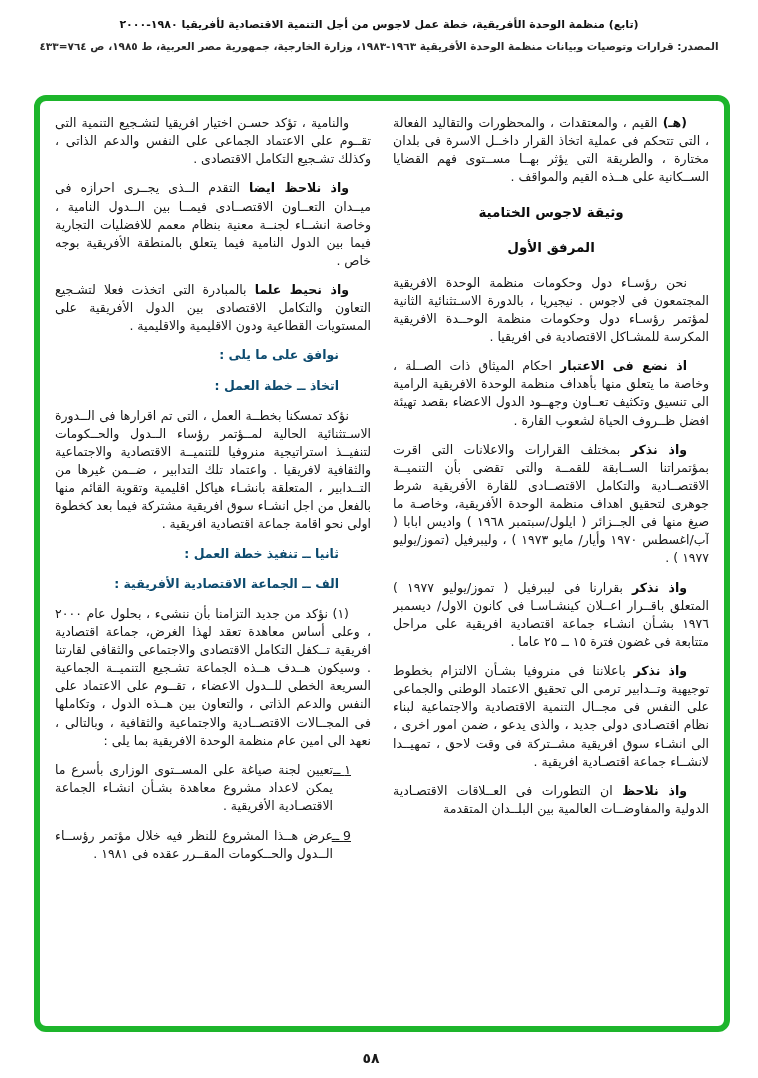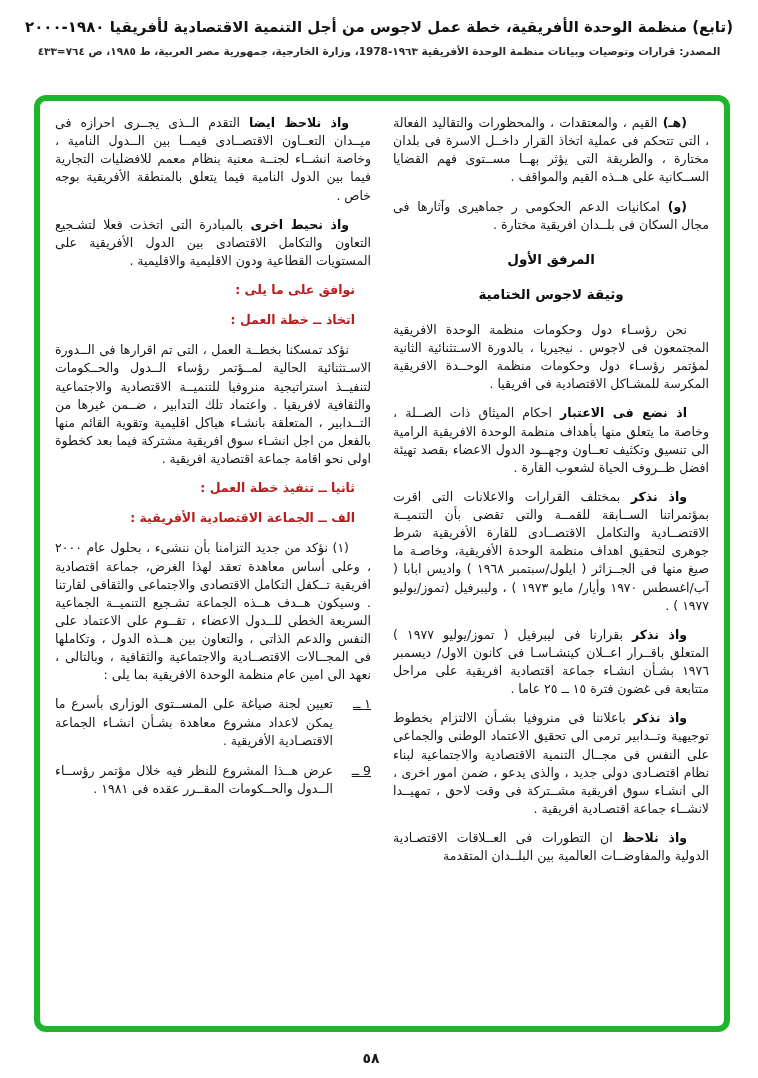--- a/index.html
+++ b/index.html
@@ -8,21 +8,21 @@
     width: 758px; height: 1078px;
     position: relative;
     background: #ffffff;
     font-family: "DejaVu Sans", "Liberation Sans", sans-serif;
     direction: rtl;
     color: #161616;
     overflow: hidden;
   }
   .page-header { text-align: center; padding-top: 18px; }
   .doc-title {
-    font-size: 15px; font-weight: bold; color: #121212;
+    font-size: 11px; font-weight: bold; color: #121212;
     letter-spacing: 0.1px;
   }
   .source-line {
     margin-top: 9px;
     font-size: 10.5px; font-weight: bold; color: #2a2a2a;
     padding: 0 6px;
   }
   .content-frame {
     position: absolute;
     top: 95px; right: 28px;
@@ -44,61 +44,61 @@
   }
   .para { margin-bottom: 11px; text-indent: 22px; }
   .para strong { font-weight: bold; color: #0d0d0d; }
   .center-head {
     text-align: center; text-indent: 0;
     font-weight: bold; font-size: 13.5px;
     margin: 16px 0 16px 0; color: #0d0d0d;
   }
   .subhead {
     font-weight: bold; text-indent: 0;
-    margin: 4px 16px 12px 0; color: #b91c1c;
+    margin: 4px 32px 12px 0; color: #0c4a6e;
   }
   .numbered {
     position: relative;
     padding-right: 38px;
     margin-bottom: 12px;
     text-indent: 0;
   }
-  .numbered .num { position: absolute; right: 0; top: 0; white-space: nowrap; text-decoration: underline; }
+  .numbered .num { position: absolute; right: 20px; top: 0; white-space: nowrap; text-decoration: underline; }
   .page-number {
     position: absolute; bottom: 12px; right: 8px;
     width: 100%; text-align: center;
     font-size: 14px; font-weight: bold; color: #1a1a1a;
   }
 </style>
 </head>
 <body>
 
 <header class="page-header">
   <div class="doc-title">(تابع) منظمة الوحدة الأفريقية، خطة عمل لاجوس من أجل التنمية الاقتصادية لأفريقيا ١٩٨٠-٢٠٠٠</div>
-  <div class="source-line">المصدر: قرارات وتوصيات وبيانات منظمة الوحدة الأفريقية ١٩٦٣-1978، وزارة الخارجية، جمهورية مصر العربية، ط ١٩٨٥، ص ٧٦٤=٤٣٣</div>
+  <div class="source-line">المصدر: قرارات وتوصيات وبيانات منظمة الوحدة الأفريقية ١٩٦٣-١٩٨٣، وزارة الخارجية، جمهورية مصر العربية، ط ١٩٨٥، ص ٧٦٤=٤٣٣</div>
 </header>
 
 <main class="content-frame" style="border-color: rgb(29, 181, 43);">
 
   <section class="text-column">
     <p class="para"><strong>(هـ)</strong><span> القيم ، والمعتقدات ، والمحظورات والتقاليد الفعالة ، التى تتحكم فى عملية اتخاذ القرار داخــل الاسرة فى بلدان مختارة ، والطريقة التى يؤثر بهــا مســتوى فهم القضايا الســكانية على هــذه القيم والمواقف .</span></p>
-    <p class="para"><strong>(و)</strong><span> امكانيات الدعم الحكومى ر جماهيرى وآثارها فى مجال السكان فى بلــدان افريقية مختارة .</span></p>
+    <h2 class="center-head">وثيقة لاجوس الختامية</h2>
     <h2 class="center-head">المرفق الأول</h2>
-    <h2 class="center-head">وثيقة لاجوس الختامية</h2>
     <p class="para"><span>نحن رؤسـاء دول وحكومات منظمة الوحدة الافريقية المجتمعون فى لاجوس . نيجيريا ، بالدورة الاسـتثنائية الثانية لمؤتمر رؤسـاء دول وحكومات منظمة الوحــدة الافريقية المكرسة للمشـاكل الاقتصادية فى افريقيا .</span></p>
     <p class="para"><strong>اذ نضع فى الاعتبار</strong><span> احكام الميثاق ذات الصــلة ، وخاصة ما يتعلق منها بأهداف منظمة الوحدة الافريقية الرامية الى تنسيق وتكثيف تعــاون وجهــود الدول الاعضاء بقصد تهيئة افضل ظــروف الحياة لشعوب القارة .</span></p>
     <p class="para"><strong>واذ نذكر</strong><span> بمختلف القرارات والاعلانات التى اقرت بمؤتمراتنا الســابقة للقمــة والتى تقضى بأن التنميــة الاقتصــادية والتكامل الاقتصــادى للقارة الأفريقية شرط جوهرى لتحقيق اهداف منظمة الوحدة الأفريقية، وخاصـة ما صيغ منها فى الجــزائر ( ايلول/سبتمبر ١٩٦٨ ) واديس ابابا ( آب/اغسطس ١٩٧٠ وأيار/ مايو ١٩٧٣ ) ، وليبرفيل (تموز/يوليو ١٩٧٧ ) .</span></p>
     <p class="para"><strong>واذ نذكر</strong><span> بقرارنا فى ليبرفيل ( تموز/يوليو ١٩٧٧ ) المتعلق باقــرار اعــلان كينشـاسـا فى كانون الاول/ ديسمبر ١٩٧٦ بشـأن انشـاء جماعة اقتصادية افريقية على مراحل متتابعة فى غضون فترة ١٥ ــ ٢٥ عاما .</span></p>
     <p class="para"><strong>واذ نذكر</strong><span> باعلاننا فى منروفيا بشـأن الالتزام بخطوط توجيهية وتــدابير ترمى الى تحقيق الاعتماد الوطنى والجماعى على النفس فى مجــال التنمية الاقتصادية والاجتماعية لبناء نظام اقتصـادى دولى جديد ، والذى يدعو ، ضمن امور اخرى ، الى انشـاء سوق افريقية مشــتركة فى وقت لاحق ، تمهيــدا لانشــاء جماعة اقتصـادية افريقية .</span></p>
     <p class="para"><strong>واذ نلاحظ</strong><span> ان التطورات فى العــلاقات الاقتصـادية الدولية والمفاوضــات العالمية بين البلــدان المتقدمة</span></p>
   </section>
 
   <section class="text-column">
+    <p class="para"><span>والنامية ، تؤكد حسـن اختيار افريقيا لتشـجيع التنمية التى تقــوم على الاعتماد الجماعى على النفس والدعم الذاتى ، وكذلك تشـجيع التكامل الاقتصادى .</span></p>
     <p class="para"><strong>واذ نلاحظ ايضا</strong><span> التقدم الــذى يجــرى احرازه فى ميــدان التعــاون الاقتصــادى فيمــا بين الــدول النامية ، وخاصة انشــاء لجنــة معنية بنظام معمم للافضليات التجارية فيما بين الدول النامية فيما يتعلق بالمنطقة الأفريقية بوجه خاص .</span></p>
-    <p class="para"><strong>واذ نحيط اخرى</strong><span> بالمبادرة التى اتخذت فعلا لتشـجيع التعاون والتكامل الاقتصادى بين الدول الأفريقية على المستويات القطاعية ودون الاقليمية والاقليمية .</span></p>
+    <p class="para"><strong>واذ نحيط علما</strong><span> بالمبادرة التى اتخذت فعلا لتشـجيع التعاون والتكامل الاقتصادى بين الدول الأفريقية على المستويات القطاعية ودون الاقليمية والاقليمية .</span></p>
     <p class="subhead">نوافق على ما يلى :</p>
     <p class="subhead">اتخاذ ــ خطة العمل :</p>
     <p class="para"><span>نؤكد تمسكنا بخطــة العمل ، التى تم اقرارها فى الــدورة الاسـتثنائية الحالية لمــؤتمر رؤساء الــدول والحــكومات لتنفيــذ استراتيجية منروفيا للتنميــة الاقتصادية والاجتماعية والثقافية لافريقيا . واعتماد تلك التدابير ، ضــمن غيرها من التــدابير ، المتعلقة بانشـاء هياكل اقليمية وتقوية القائم منها بالفعل من اجل انشـاء سوق افريقية مشتركة فيما بعد كخطوة اولى نحو اقامة جماعة اقتصادية افريقية .</span></p>
     <p class="subhead">ثانيا ــ تنفيذ خطة العمل :</p>
     <p class="subhead">الف ــ الجماعة الاقتصادية الأفريقية :</p>
     <p class="para"><span>(١) نؤكد من جديد التزامنا بأن ننشىء ، بحلول عام ٢٠٠٠ ، وعلى أساس معاهدة تعقد لهذا الغرض، جماعة اقتصادية افريقية تــكفل التكامل الاقتصادى والاجتماعى والثقافى لقارتنا . وسيكون هــدف هــذه الجماعة تشـجيع التنميــة الجماعية السريعة الخطى للــدول الاعضاء ، تقــوم على الاعتماد على النفس والدعم الذاتى ، والتعاون بين هــذه الدول ، وتكاملها فى المجــالات الاقتصــادية والاجتماعية والثقافية ، وبالتالى ، نعهد الى امين عام منظمة الوحدة الافريقية بما يلى :</span></p>
     <p class="numbered"><span class="num">١ ــ</span><span>تعيين لجنة صياغة على المســتوى الوزارى بأسرع ما يمكن لاعداد مشروع معاهدة بشـأن انشـاء الجماعة الاقتصـادية الأفريقية .</span></p>
     <p class="numbered"><span class="num">9 ــ</span><span>عرض هــذا المشروع للنظر فيه خلال مؤتمر رؤســاء الــدول والحــكومات المقــرر عقده فى ١٩٨١ .</span></p>
   </section>
 

